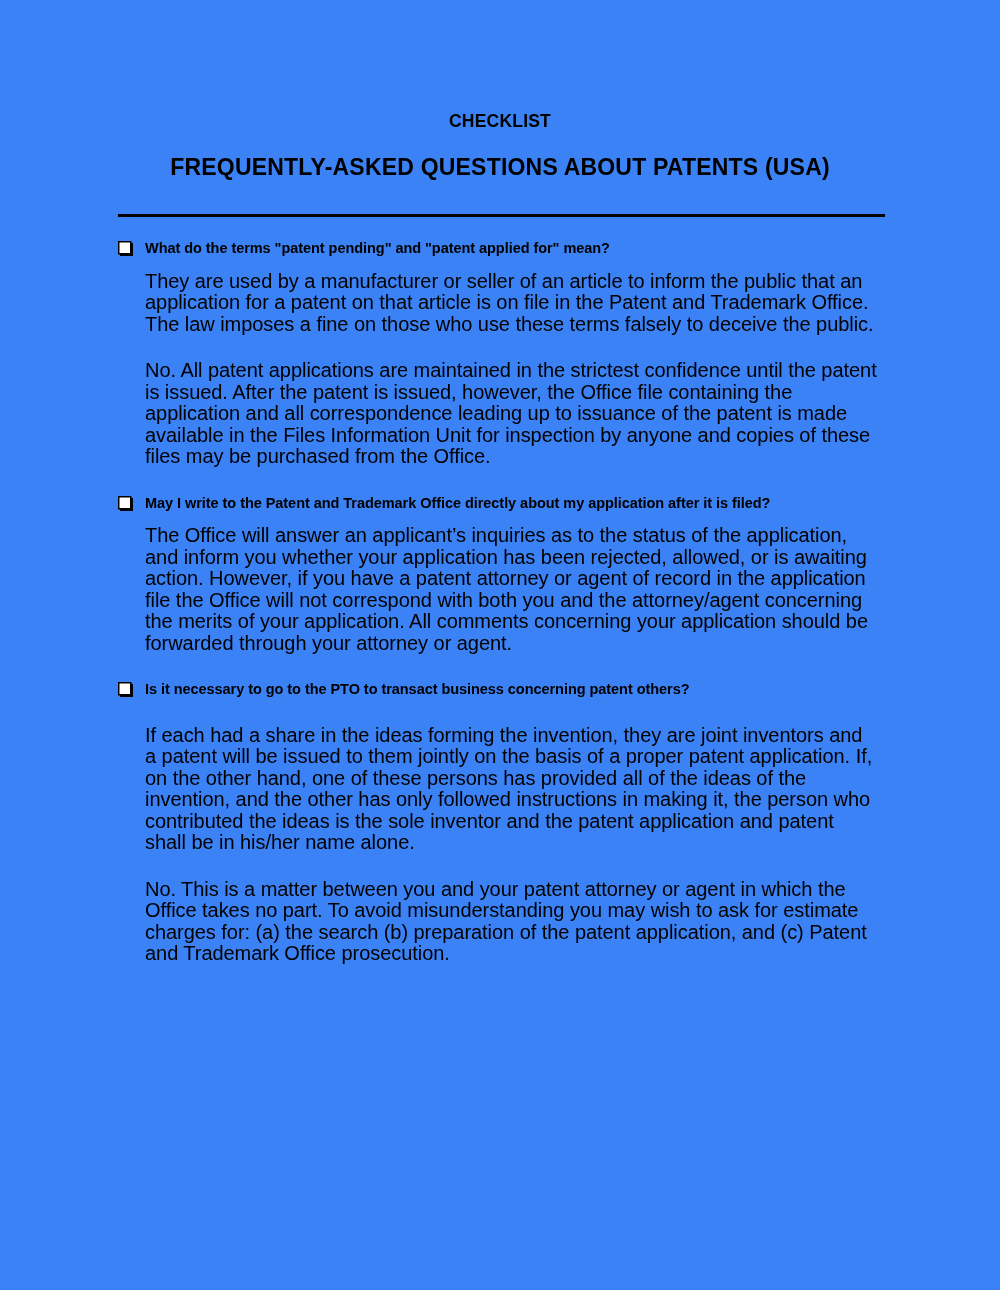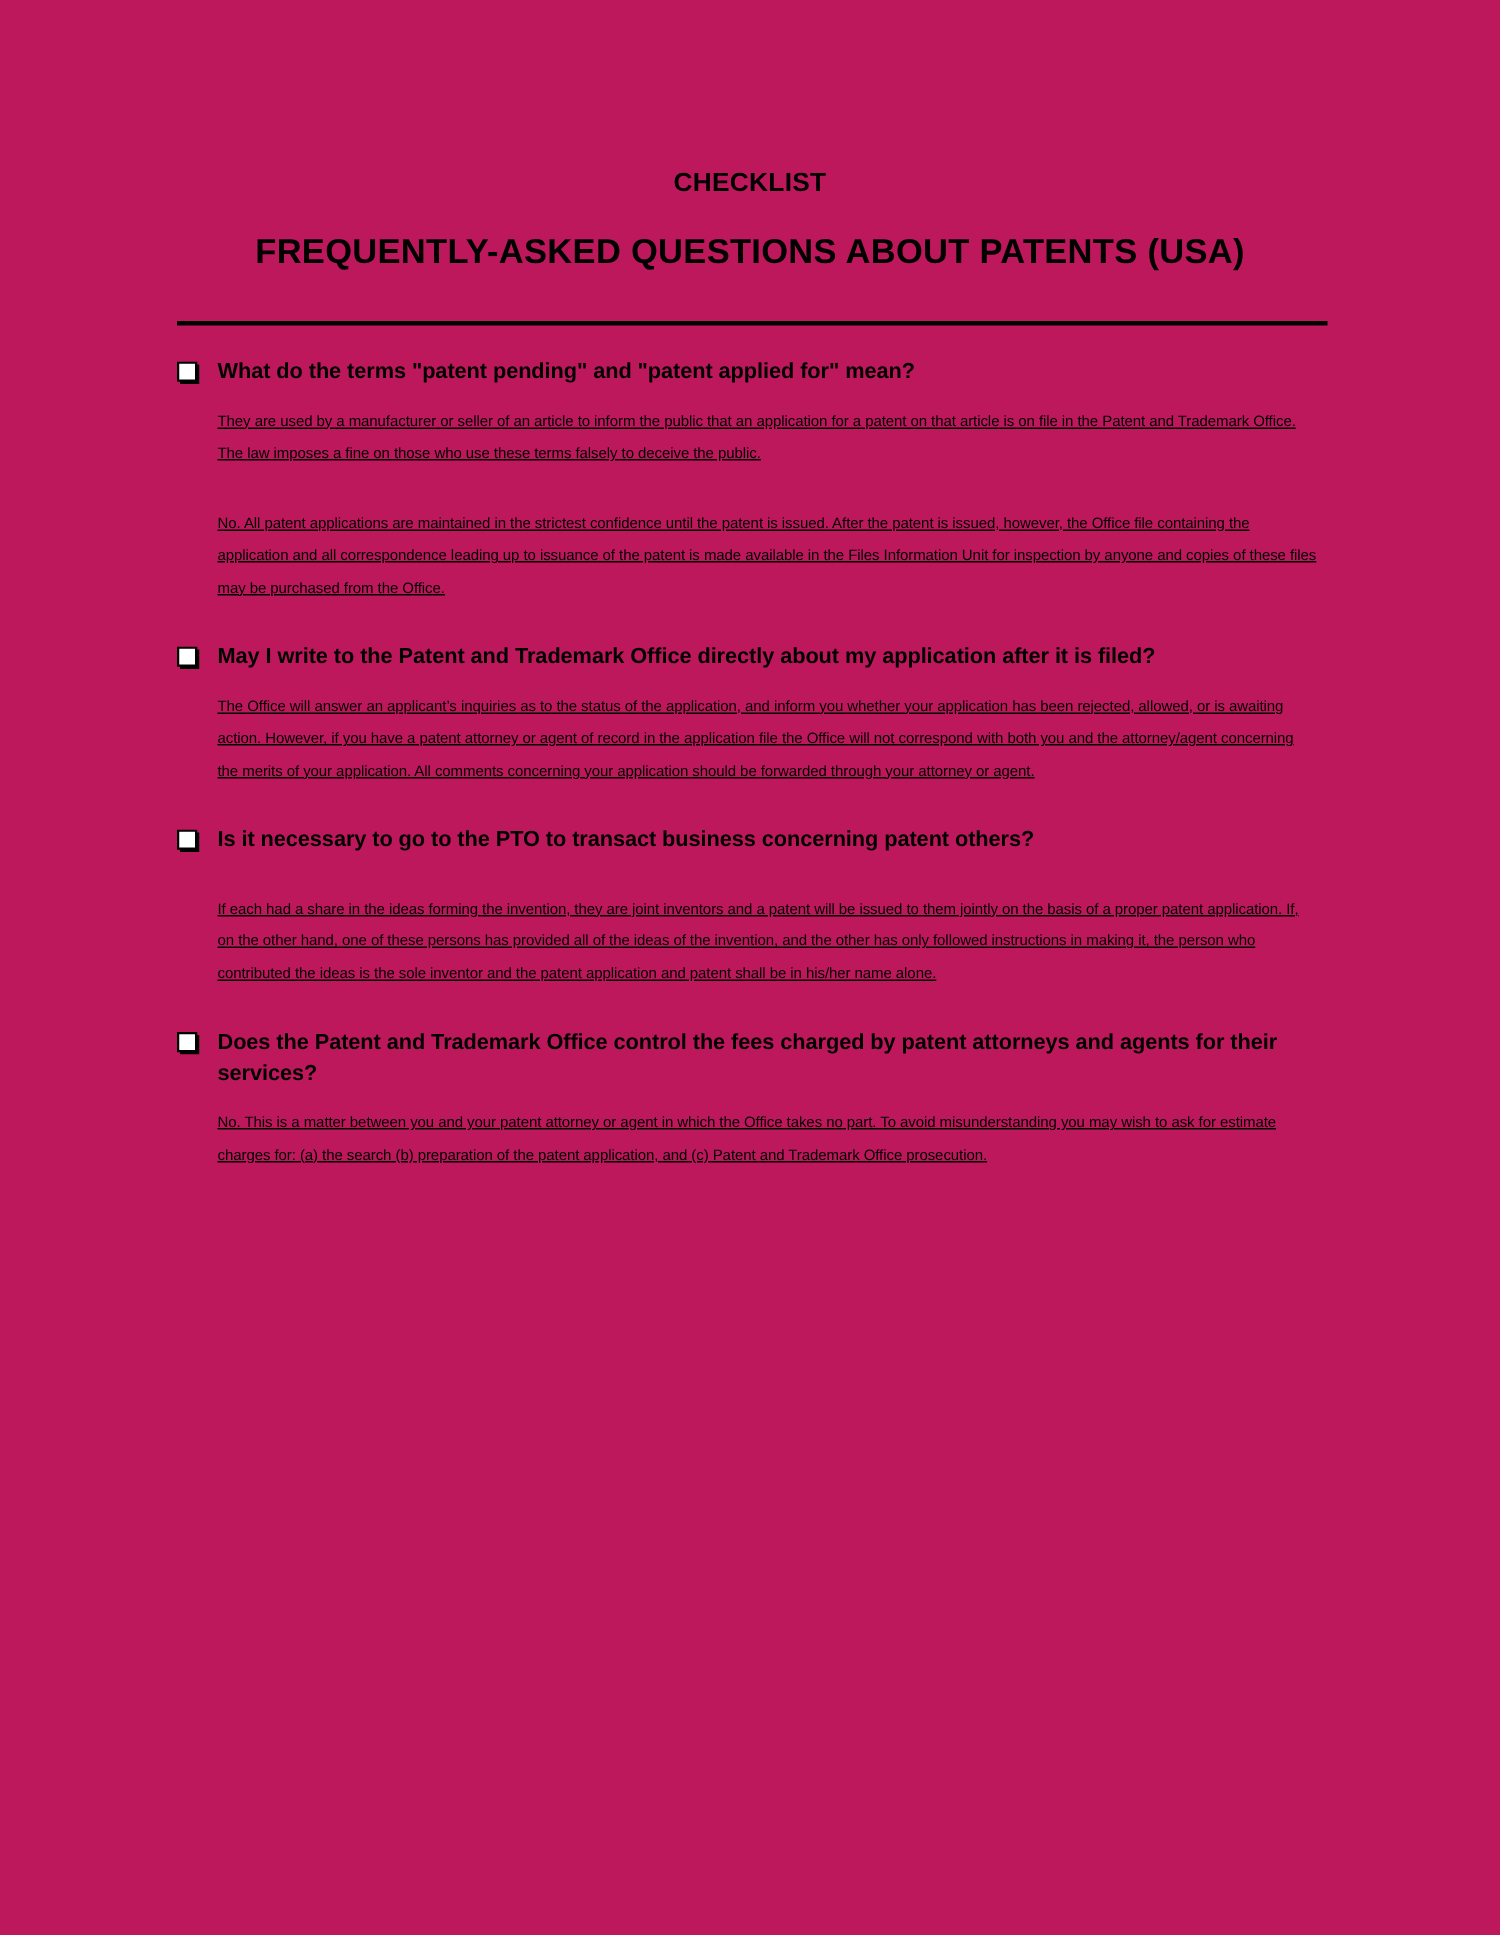--- a/index.html
+++ b/index.html
@@ -11,21 +11,21 @@
   body {
     font-family: "Liberation Sans", sans-serif;
     color: #000000;
     -webkit-font-smoothing: antialiased;
   }
   .page {
     position: relative;
     width: 1000px;
     height: 1290px;
     margin: 0 auto;
-    background: #be185d;
+    background: #3b82f6;
     overflow: hidden;
     box-sizing: border-box;
   }
 
   
   .title-block {
     position: absolute;
     left: 0;
     top: 110px;
     width: 1000px;
@@ -90,26 +90,25 @@
     font-size: 14.5px;
     font-weight: bold;
     line-height: 20.5px;
     letter-spacing: -0.05px;
   }
 
   .answer-text {
     display: block;
     margin-top: 12px;
     padding-left: 27px;
-    font-size: 10px;
+    font-size: 20px;
     font-weight: normal;
     line-height: 21.5px;
     letter-spacing: -0.05px;
     text-align: left;
-    text-decoration: underline;
   }
 </style>
 </head>
 <body>
 
 <div class="page">
 
   <div class="title-block">
     <h1 class="doc-title">CHECKLIST</h1>
     <h2 class="doc-subtitle">FREQUENTLY-ASKED QUESTIONS ABOUT PATENTS (USA)</h2>
@@ -159,26 +158,17 @@
         </span>
         <span class="question-text">Is it necessary to go to the PTO to transact business concerning patent others?</span>
       </div>
     </div>
 
     <div class="faq-item">
       <span class="answer-text">If each had a share in the ideas forming the invention, they are joint inventors and a patent will be issued to them jointly on the basis of a proper patent application. If, on the other hand, one of these persons has provided all of the ideas of the invention, and the other has only followed instructions in making it, the person who contributed the ideas is the sole inventor and the patent application and patent shall be in his/her name alone.</span>
     </div>
 
     <div class="faq-item">
-      <div class="question-row">
-        <span class="checkbox-shadowbox">
-          <svg width="15" height="15" viewBox="0 0 15 15" aria-hidden="true">
-            <rect x="2" y="2" width="13" height="13" fill="#000000"></rect>
-            <rect x="0.75" y="0.75" width="12" height="12" fill="#ffffff" stroke="#000000" stroke-width="1.5"></rect>
-          </svg>
-        </span>
-        <span class="question-text">Does the Patent and Trademark Office control the fees charged by patent attorneys and agents for their services?</span>
-      </div>
       <span class="answer-text">No. This is a matter between you and your patent attorney or agent in which the Office takes no part. To avoid misunderstanding you may wish to ask for estimate charges for: (a) the search (b) preparation of the patent application, and (c) Patent and Trademark Office prosecution.</span>
     </div>
 
   </div>
 </div>
 
 </body></html>

